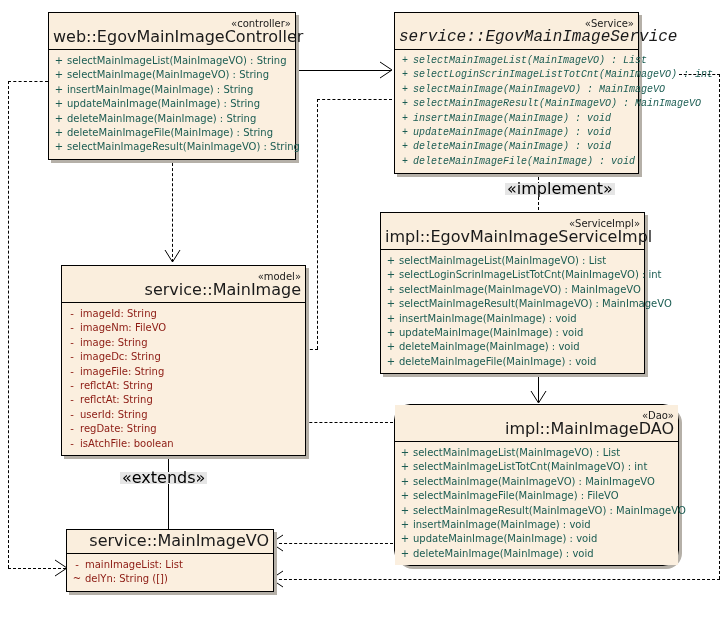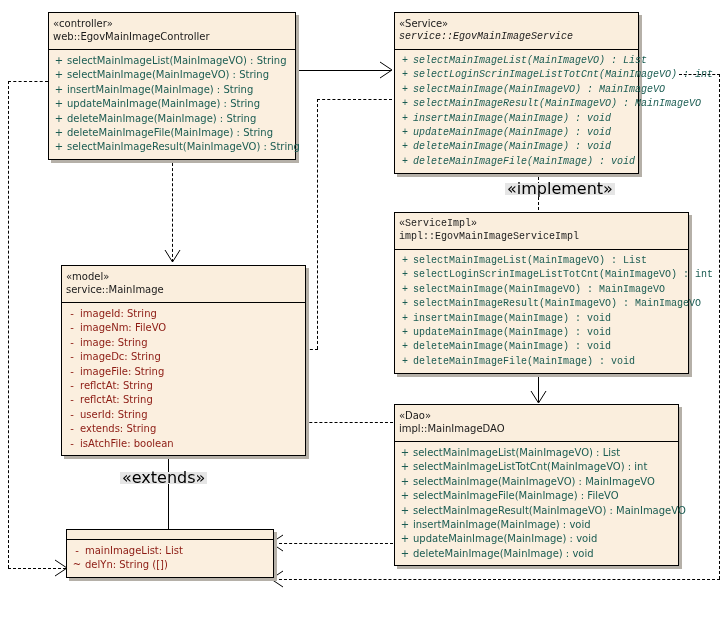--- a/index.html
+++ b/index.html
@@ -21,34 +21,34 @@
   .uml-class {
     position: absolute;
     box-sizing: border-box;
     background: #fbefdf;
     border: 1px solid #000000;
     box-shadow: 3px 3px 0 0 #b5b0a8;
   }
   .uml-header {
     box-sizing: border-box;
     padding: 4px 4px 5px 4px;
-    text-align: left;
+    text-align: right;
     border-bottom: 1px solid #000000;
     background: #faeedd;
   }
   .stereotype {
     display: block;
     font-size: 10px;
     color: #1a1a1a;
     line-height: 13px;
     white-space: nowrap;
   }
   .classname {
     display: block;
-    font-size: 10px;
+    font-size: 16px;
     color: #1a1a1a;
     line-height: 14px;
     white-space: nowrap;
   }
   .uml-body {
     box-sizing: border-box;
     padding: 4px 2px 4px 2px;
     background: #fbefdf;
   }
   .member {
@@ -244,21 +244,21 @@
         <span class="vis">+</span>
         <span class="sig">deleteMainImage(MainImage) : void</span>
       </div>
       <div class="member">
         <span class="vis">+</span>
         <span class="sig">deleteMainImageFile(MainImage) : void</span>
       </div>
     </div>
   </div>
 
-  <div class="uml-class" style="left:394px; top:212px; width:295px;font-family:Liberation Mono, monospace;">
+  <div class="uml-class" style="left:380px; top:212px; width:265px;">
     <div class="uml-header">
       <span class="stereotype">«ServiceImpl»</span>
       <span class="classname">impl::EgovMainImageServiceImpl</span>
     </div>
     <div class="uml-body">
       <div class="member">
         <span class="vis">+</span>
         <span class="sig">selectMainImageList(MainImageVO) : List</span>
       </div>
       <div class="member">
@@ -285,21 +285,21 @@
         <span class="vis">+</span>
         <span class="sig">deleteMainImage(MainImage) : void</span>
       </div>
       <div class="member">
         <span class="vis">+</span>
         <span class="sig">deleteMainImageFile(MainImage) : void</span>
       </div>
     </div>
   </div>
 
-  <div class="uml-class" style="left:394px; top:404px; width:285px;">
+  <div class="uml-class" style="left:394px; top:404px; width:285px;border-radius:16px;">
     <div class="uml-header">
       <span class="stereotype">«Dao»</span>
       <span class="classname">impl::MainImageDAO</span>
     </div>
     <div class="uml-body">
       <div class="member">
         <span class="vis">+</span>
         <span class="sig">selectMainImageList(MainImageVO) : List</span>
       </div>
       <div class="member">
@@ -366,31 +366,32 @@
       <div class="member attr">
         <span class="vis">-</span>
         <span class="sig">reflctAt:  String</span>
       </div>
       <div class="member attr">
         <span class="vis">-</span>
         <span class="sig">userId:  String</span>
       </div>
       <div class="member attr">
         <span class="vis">-</span>
-        <span class="sig">extends:  String</span>
+        <span class="sig">regDate:  String</span>
       </div>
       <div class="member attr">
         <span class="vis">-</span>
         <span class="sig">isAtchFile:  boolean</span>
       </div>
     </div>
   </div>
 
   <div class="uml-class" style="left:66px; top:529px; width:208px;">
     <div class="uml-header">
+      <span class="classname">service::MainImageVO</span>
     </div>
     <div class="uml-body">
       <div class="member attr">
         <span class="vis">-</span>
         <span class="sig">mainImageList:  List</span>
       </div>
       <div class="member attr">
         <span class="vis">~</span>
         <span class="sig">delYn:  String ([])</span>
       </div>

